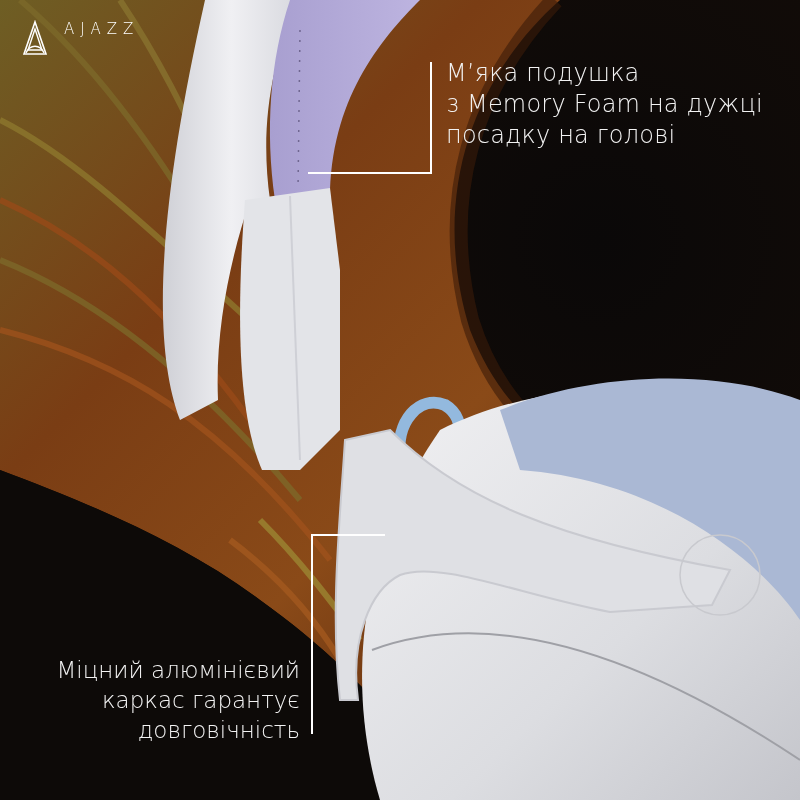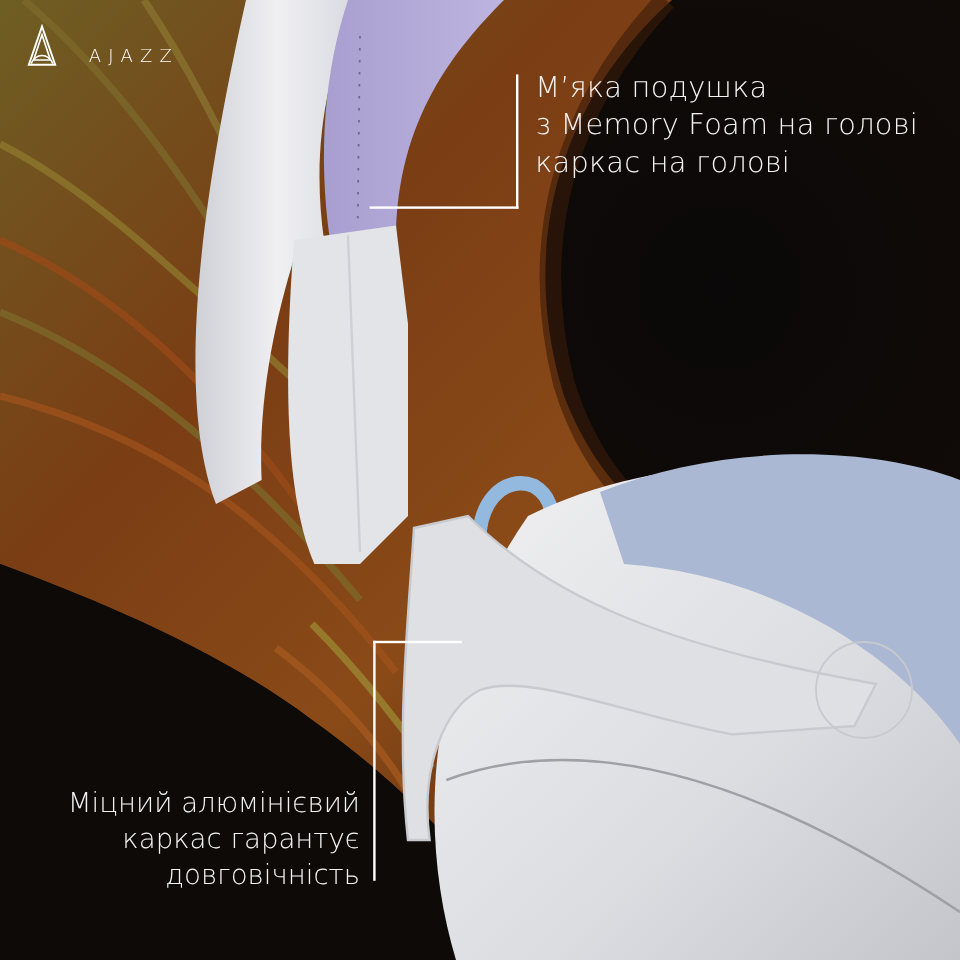--- a/index.html
+++ b/index.html
@@ -1,19 +1,19 @@
 <!DOCTYPE html>
 <html><head>
 <meta charset="utf-8">
 <style>
   html, body { margin: 0; padding: 0; }
   body { width: 800px; height: 800px; overflow: hidden; background: #0c0a09; font-family: "Liberation Sans", "DejaVu Sans", sans-serif; }
   .stage { position: relative; width: 800px; height: 800px; overflow: hidden; background: #0b0908; }
   .bg-svg, .product-svg { position: absolute; left: 0; top: 0; width: 800px; height: 800px; }
-  .logo { position: absolute; left: 22px; top: 20px; display: flex; align-items: flex-end; gap: 26px; }
+  .logo { position: absolute; left: 22px; top: 20px; display: flex; align-items: flex-start; gap: 16px; }
   .logo-text { color: #ffffff; font-size: 15px; letter-spacing: 6px; font-family: "DejaVu Sans", sans-serif; font-weight: 300; }
   .callout-top { position: absolute; left: 432px; top: 58px; width: 350px; }
   .callout-top .line { color: #f2f2f2; font-size: 24px; line-height: 31px; font-family: "DejaVu Sans", sans-serif; font-weight: 300; letter-spacing: 0.2px; white-space: nowrap; }
   .callout-bottom { position: absolute; right: 500px; top: 655px; text-align: right; width: 320px; }
   .callout-bottom .line { color: #f2f2f2; font-size: 23px; line-height: 30px; font-family: "DejaVu Sans", sans-serif; font-weight: 300; white-space: nowrap; }
   .leader { position: absolute; background: #ffffff; }
 </style>
 </head>
 <body>
 
@@ -97,22 +97,22 @@
       <path d="M13 9 L20 30 L6 30 Z" fill="none" stroke="#fff" stroke-width="1.4"></path>
       <path d="M4 33 C8 24 18 24 22 33" fill="none" stroke="#fff" stroke-width="1.4"></path>
     </svg>
     <span class="logo-text">AJAZZ</span>
   </div>
 
   <div class="leader" style="left:430px; top:62px; width:2px; height:112px;"></div>
   <div class="leader" style="left:308px; top:172px; width:124px; height:2px;"></div>
   <div class="callout-top" style="left:446px;">
     <div class="line">М’яка подушка</div>
-    <div class="line">з Memory Foam на голові</div>
-    <div class="line">каркас на голові</div>
+    <div class="line">з Memory Foam на дужці</div>
+    <div class="line">посадку на голові</div>
   </div>
 
   <div class="leader" style="left:311px; top:534px; width:2px; height:200px;"></div>
   <div class="leader" style="left:311px; top:534px; width:74px; height:2px;"></div>
   <div class="callout-bottom" style="right:500px;">
     <div class="line">Міцний алюмінієвий</div>
     <div class="line">каркас гарантує</div>
     <div class="line">довговічність</div>
   </div>
 

